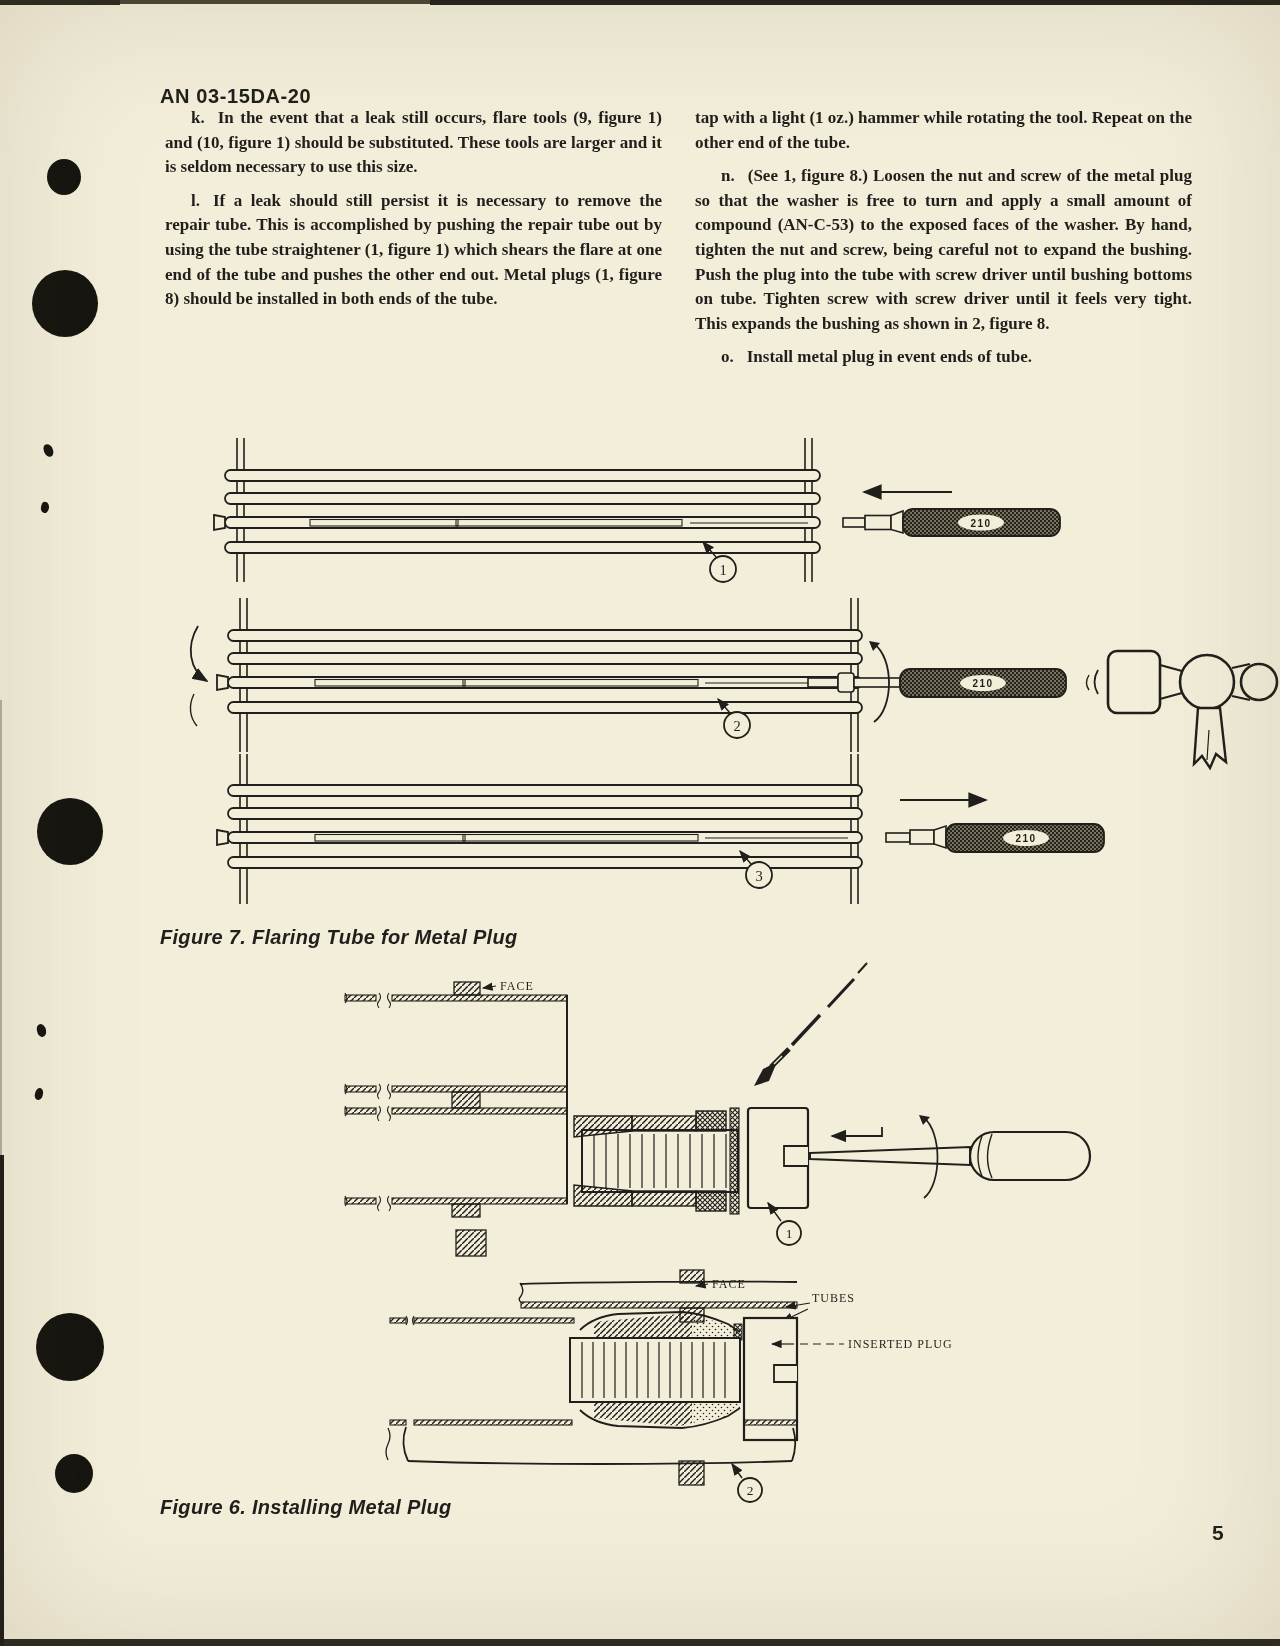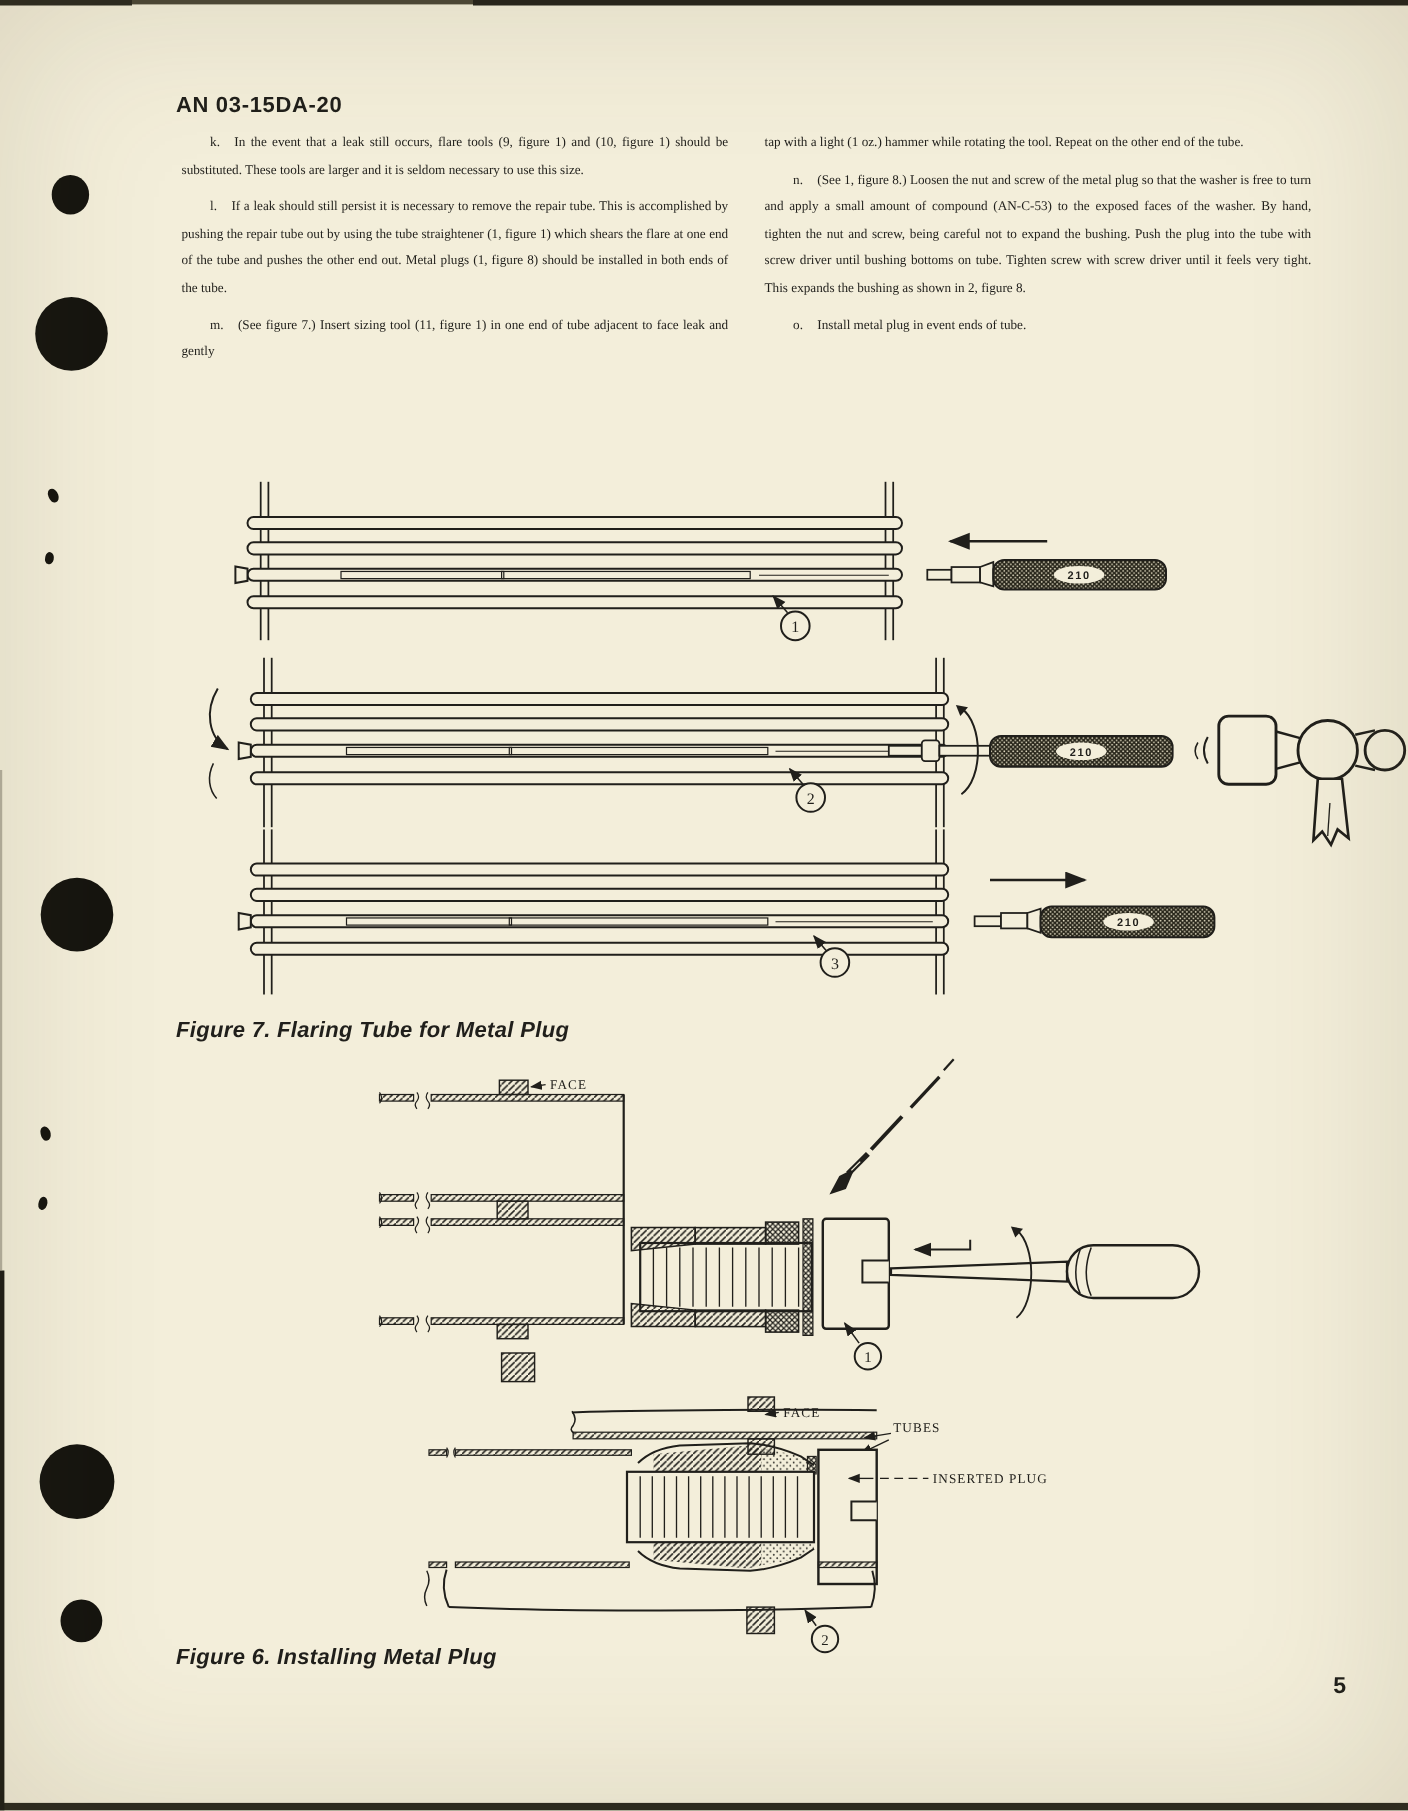--- a/index.html
+++ b/index.html
@@ -9,21 +9,21 @@
     font-family:"Liberation Serif",serif;
   }
   .vignette{position:absolute;left:0;top:0;right:0;bottom:0;
     box-shadow:inset 0 0 150px rgba(92,82,42,.16);pointer-events:none;z-index:50;}
   
   .edge{position:absolute;background:#2c2a20;}
   
   .hdr{position:absolute;left:160px;top:57px;width:1010px;
     font-family:"Liberation Sans",sans-serif;font-weight:bold;font-size:20px;letter-spacing:.6px;margin-top:28px;}
   
-  .col{position:absolute;top:117px;width:497px;font-size:12px;line-height:24.6px;text-align:justify;}
+  .col{position:absolute;top:106px;width:497px;font-size:17px;line-height:24.6px;text-align:justify;font-weight:bold;}
   .col p{margin:0 0 9px;text-indent:26px;}
   .col p.cont{text-indent:0;}
   .plabel{padding-right:13px;}
   .plabel:empty{padding:0;}
   
   .caption{position:absolute;left:160px;width:1085px;text-align:left;
     font-family:"Liberation Sans",sans-serif;font-weight:bold;font-style:italic;
     font-size:20px;letter-spacing:.3px;}
   .pgnum{position:absolute;left:1212px;top:1521px;
     font-family:"Liberation Sans",sans-serif;font-weight:bold;font-size:21px;}
@@ -52,21 +52,20 @@
 <div class="speck" style="left:44px;top:444px;width:9px;height:13px;transform:rotate(-18deg);"></div>
 <div class="speck" style="left:41px;top:502px;width:8px;height:11px;transform:rotate(14deg);"></div>
 <div class="speck" style="left:37px;top:1024px;width:9px;height:13px;transform:rotate(-10deg);"></div>
 <div class="speck" style="left:35px;top:1088px;width:8px;height:12px;transform:rotate(20deg);"></div>
 
 <div class="hdr">AN 03-15DA-20</div>
 
 <div class="col" style="left:165px;">
   <p><span class="plabel">k.</span><span>In the event that a leak still occurs, flare tools (9, figure 1) and (10, figure 1) should be substituted. These tools are larger and it is seldom necessary to use this size.</span></p>
   <p><span class="plabel">l.</span><span>If a leak should still persist it is necessary to remove the repair tube. This is accomplished by pushing the repair tube out by using the tube straightener (1, figure 1) which shears the flare at one end of the tube and pushes the other end out. Metal plugs (1, figure 8) should be installed in both ends of the tube.</span></p>
-  <p><span class="plabel">m.</span><span>(See figure 7.)  Insert sizing tool (11, figure 1) in one end of tube adjacent to face leak and gently</span></p>
 </div>
 
 <div class="col" style="left:695px;">
   <p class="cont"><span class="plabel"></span><span>tap with a light (1 oz.) hammer while rotating the tool.  Repeat on the other end of the tube.</span></p>
   <p><span class="plabel">n.</span><span>(See 1, figure 8.)  Loosen the nut and screw of the metal plug so that the washer is free to turn and apply a small amount of compound (AN-C-53) to the exposed faces of the washer. By hand, tighten the nut and screw, being careful not to expand the bushing. Push the plug into the tube with screw driver until bushing bottoms on tube. Tighten screw with screw driver until it feels very tight. This expands the bushing as shown in 2, figure 8.</span></p>
   <p><span class="plabel">o.</span><span>Install metal plug in event ends of tube.</span></p>
 </div>
 
 <svg class="figsvg" style="left:160px;top:430px;" width="1120" height="482" viewBox="0 0 1120 482">
   <defs>

